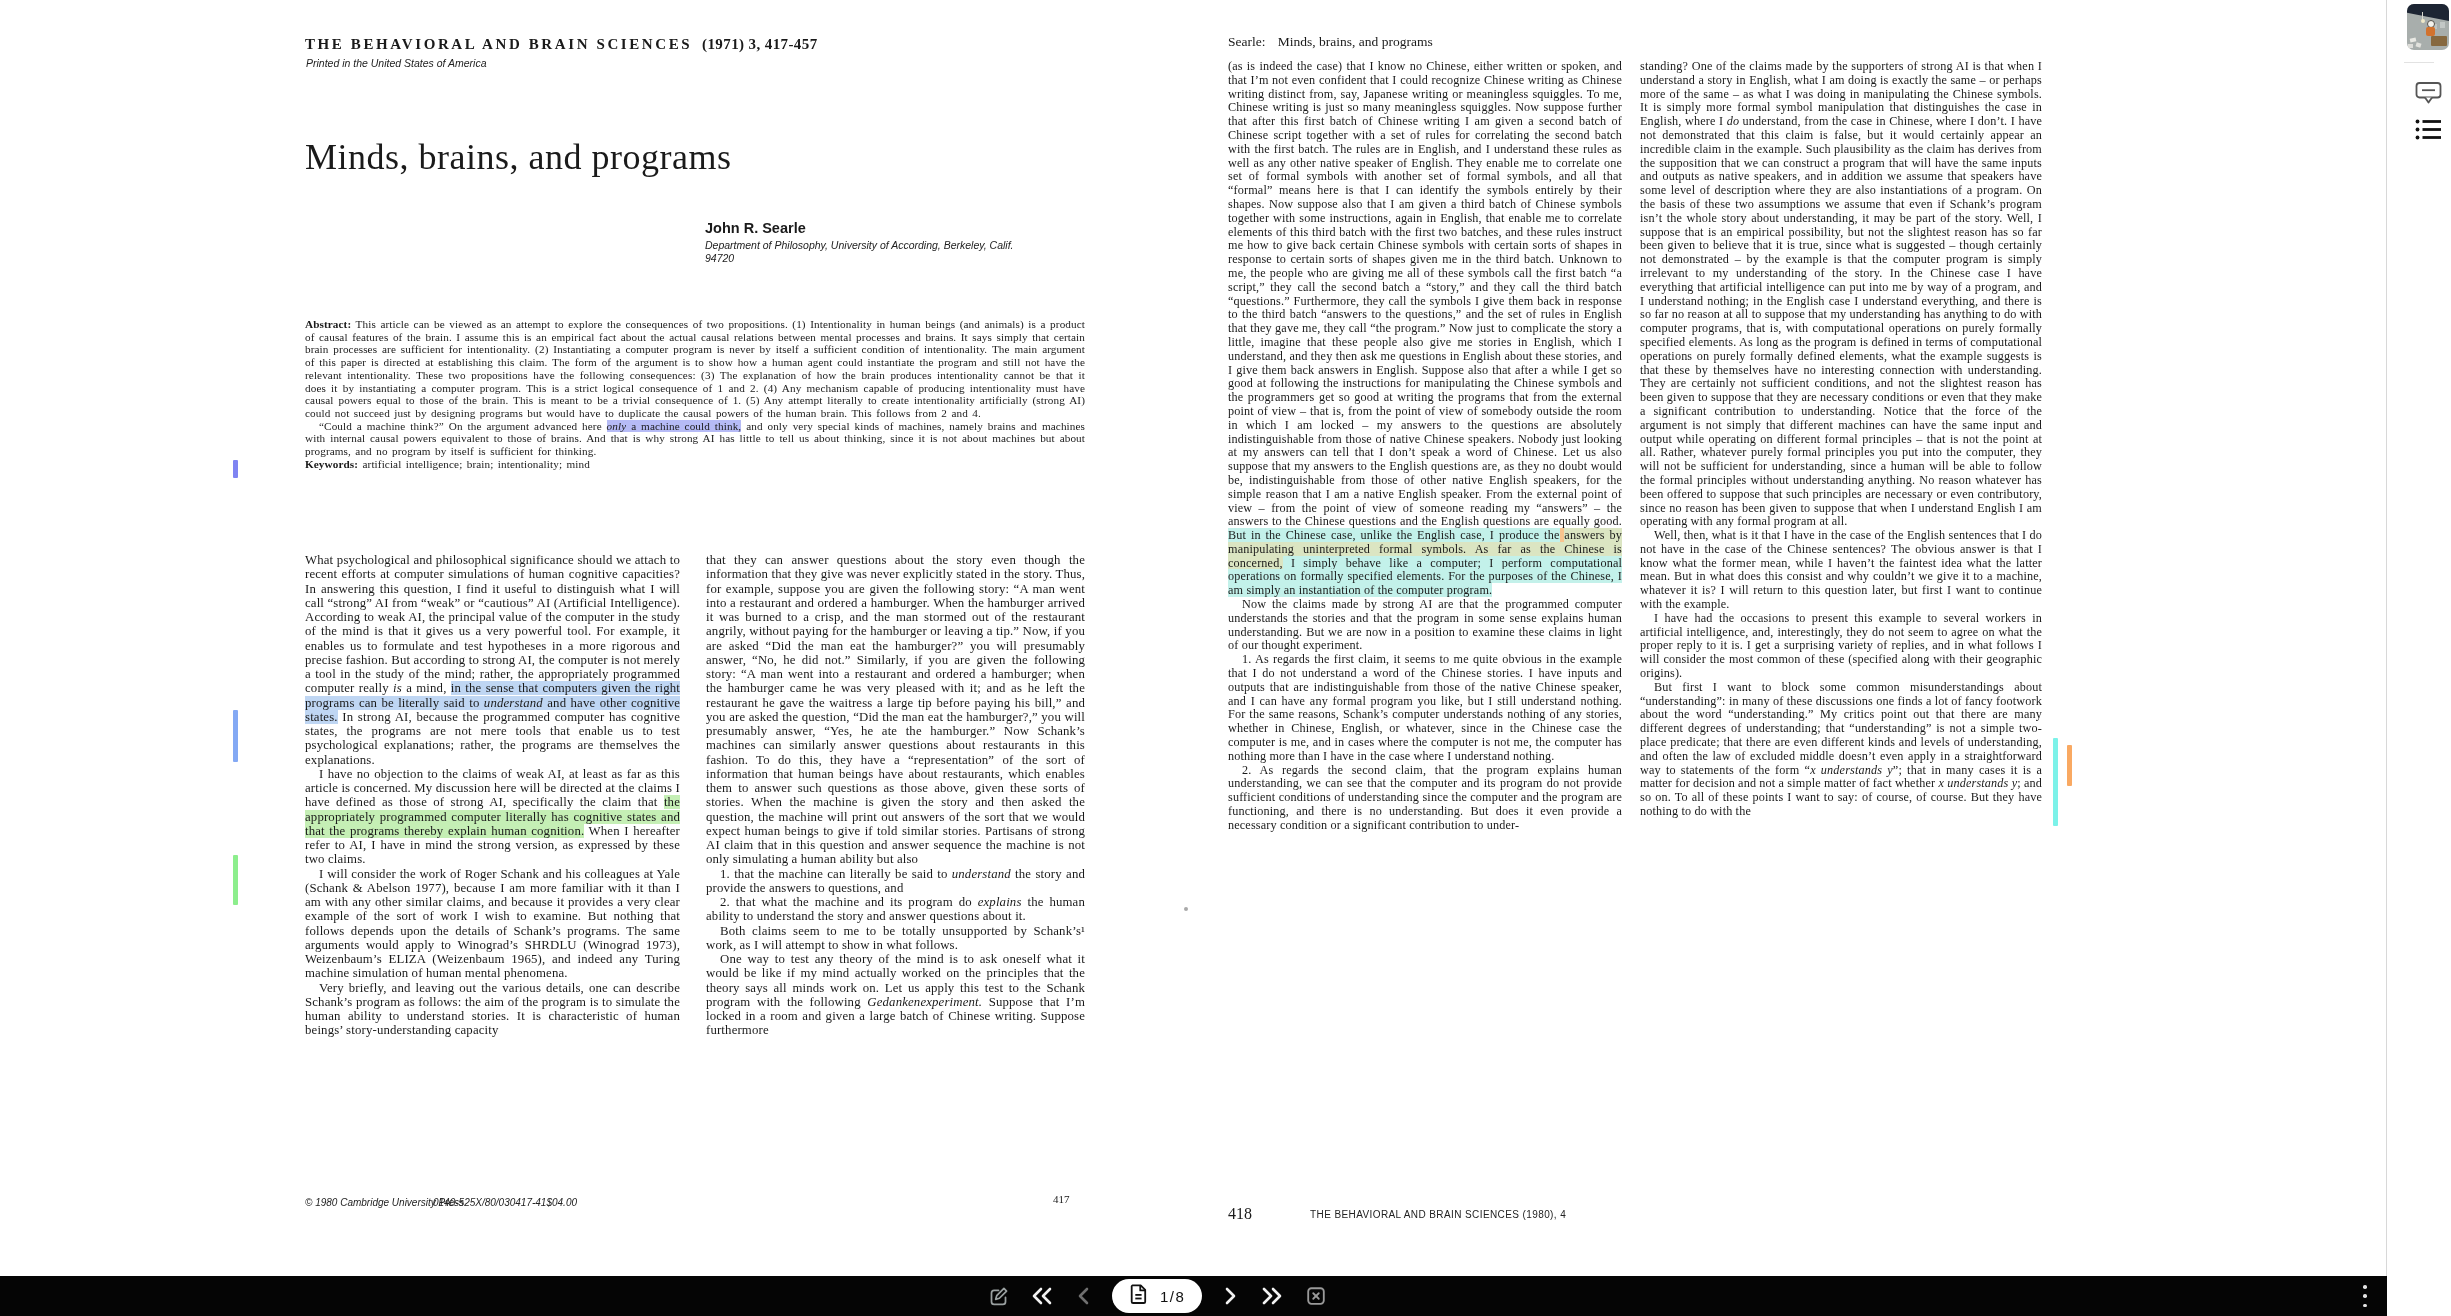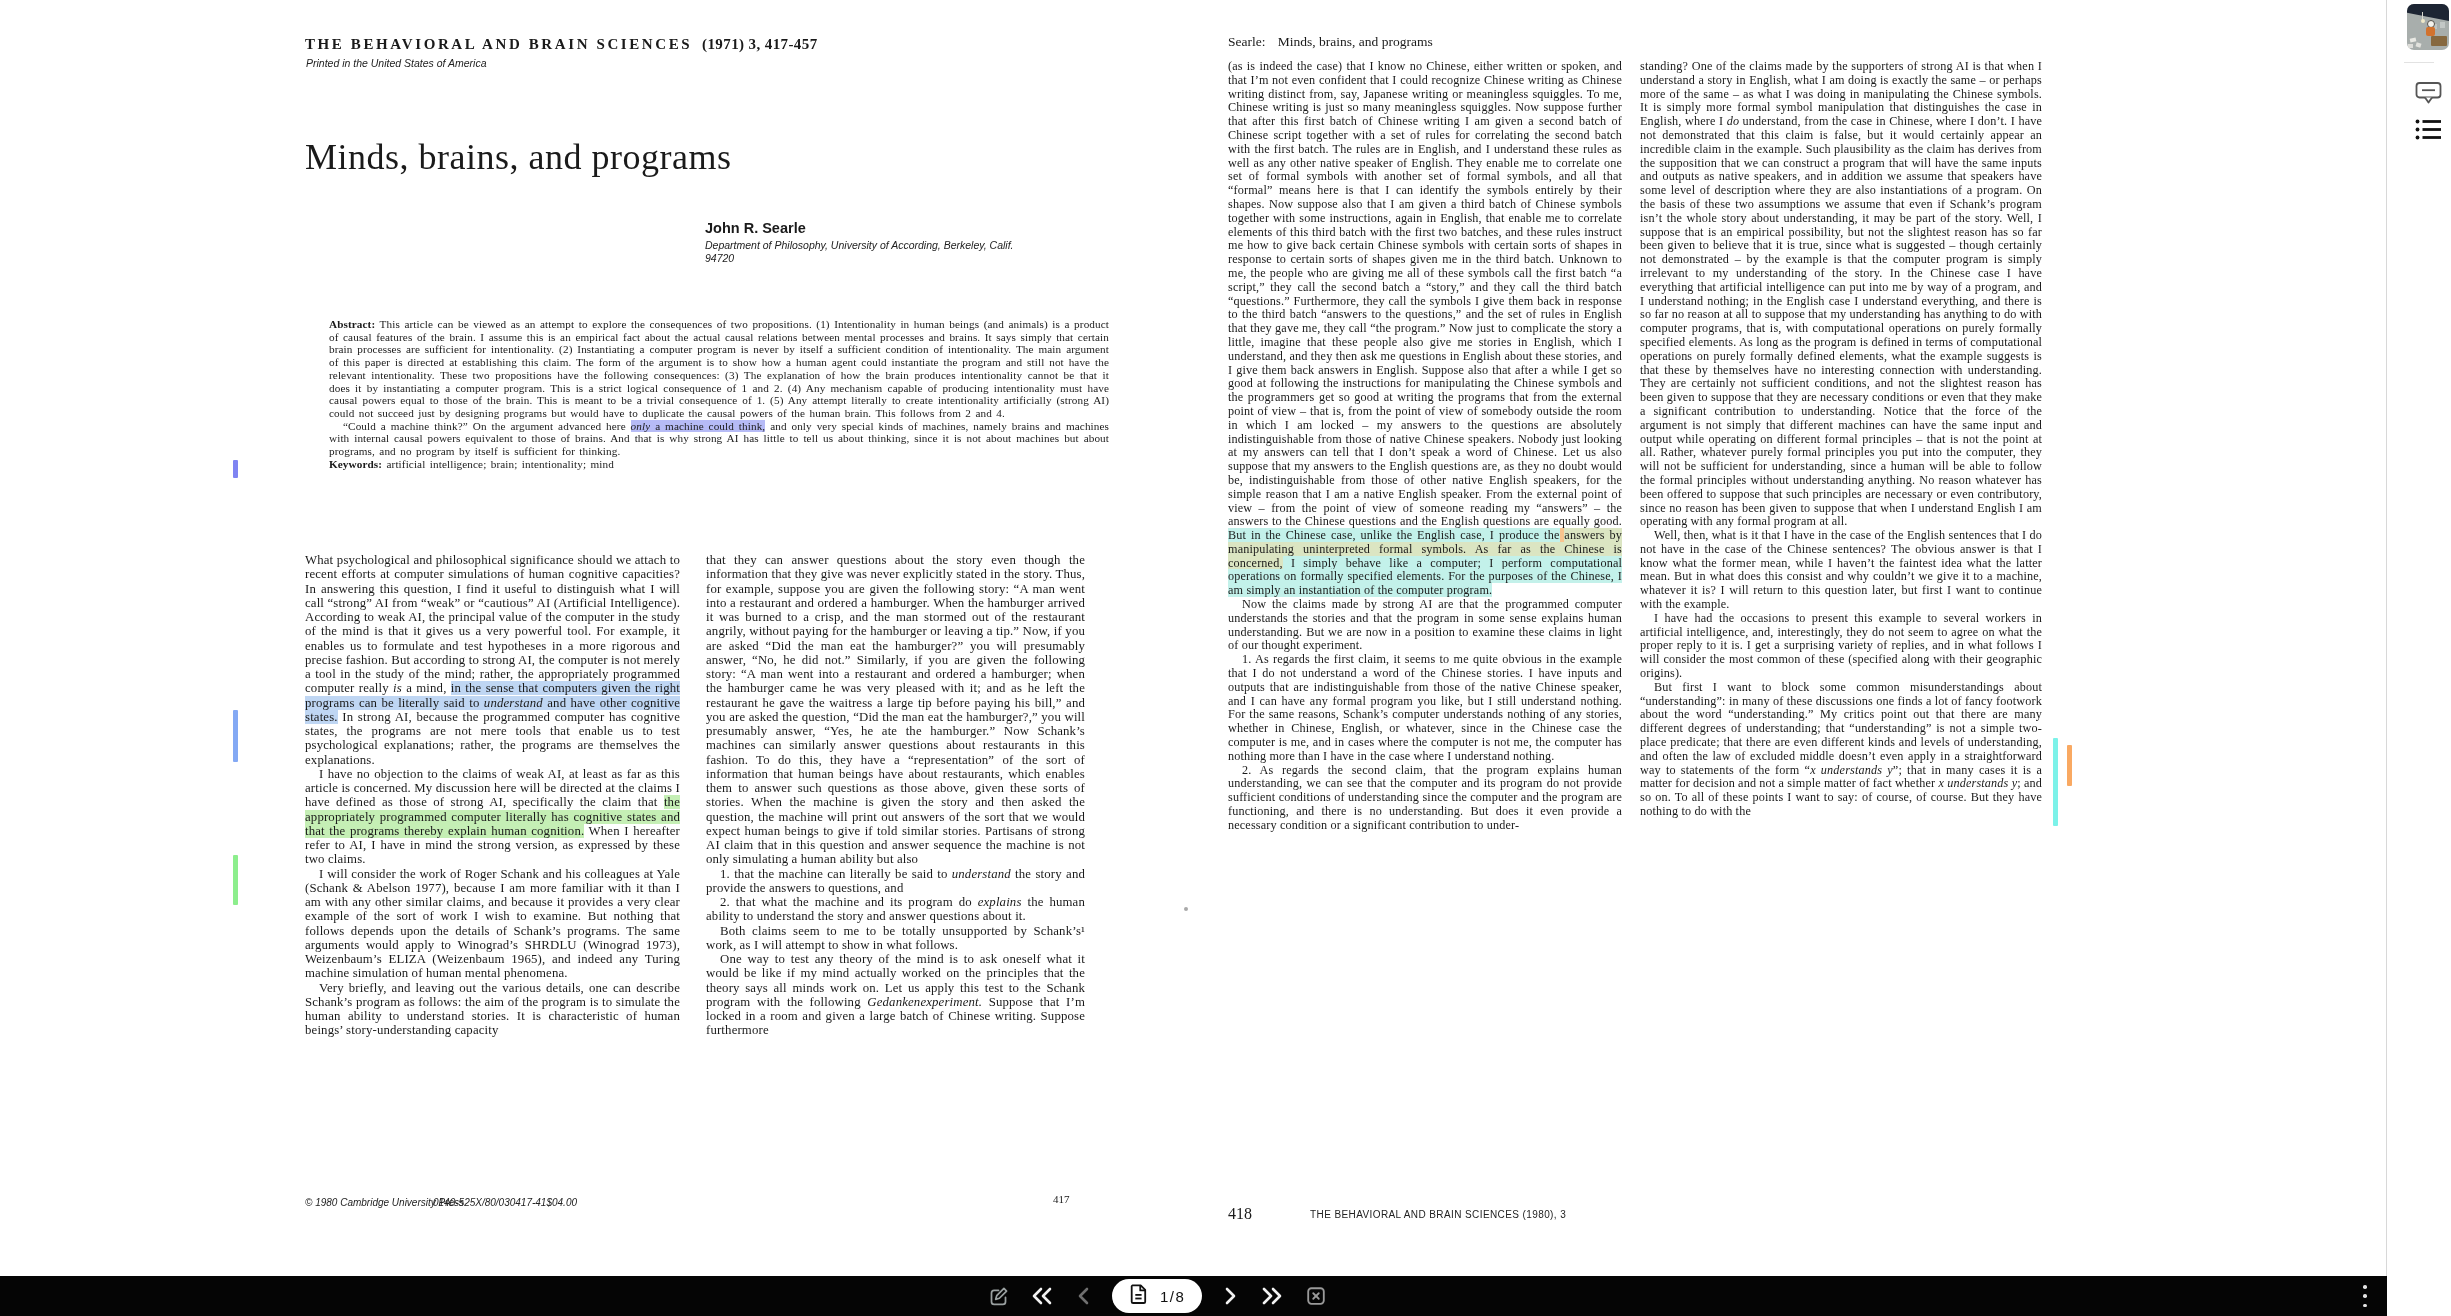--- a/index.html
+++ b/index.html
@@ -15,21 +15,21 @@
   .journal-name{letter-spacing:2.6px;}
   .journal-issue{letter-spacing:0.4px;margin-left:6px;}
   .printed-note{position:absolute;top:57px;left:1px;font-family:"Liberation Sans",sans-serif;
                 font-style:italic;font-size:10.5px;color:#222;}
   .title{position:absolute;top:136px;left:0;font-size:36px;letter-spacing:0.5px;white-space:nowrap;}
   .author-block{position:absolute;top:220px;left:400px;font-family:"Liberation Sans",sans-serif;}
   .author{font-weight:bold;font-size:14.5px;}
   .affiliation{font-style:italic;font-size:10.5px;line-height:13px;margin-top:3px;color:#222;}
 
   .abstract{position:absolute;top:318px;left:0;width:780px;text-align:justify;
-            font-size:11.2px;line-height:12.7px;letter-spacing:0.1px;word-spacing:1.5px;margin-left:24px;}
+            font-size:11.2px;line-height:12.7px;letter-spacing:0.1px;word-spacing:1.5px;}
   .keywords{margin-top:14px;text-align:left;}
 
   .columns{position:absolute;display:flex;}
   #page-left .columns{top:553px;left:0;gap:26px;}
   #page-left .col-a{width:375px;}
   #page-left .col-b{width:379px;}
   #page-left .col{font-size:12.8px;line-height:14.25px;}
   #page-right .columns{top:60px;left:0;gap:18px;}
   #page-right .col-a{width:394px;}
   #page-right .col-b{width:402px;}
@@ -159,21 +159,21 @@
       </div>
     <div class="col col-b">
         <p class="para"><span>standing? One of the claims made by the supporters of strong AI is that when I understand a story in English, what I am doing is exactly the same – or perhaps more of the same – as what I was doing in manipulating the Chinese symbols. It is simply more formal symbol manipulation that distinguishes the case in English, where I </span><span class="it">do</span><span> understand, from the case in Chinese, where I don’t. I have not demonstrated that this claim is false, but it would certainly appear an incredible claim in the example. Such plausibility as the claim has derives from the supposition that we can construct a program that will have the same inputs and outputs as native speakers, and in addition we assume that speakers have some level of description where they are also instantiations of a program. On the basis of these two assumptions we assume that even if Schank’s program isn’t the whole story about understanding, it may be part of the story. Well, I suppose that is an empirical possibility, but not the slightest reason has so far been given to believe that it is true, since what is suggested – though certainly not demonstrated – by the example is that the computer program is simply irrelevant to my understanding of the story. In the Chinese case I have everything that artificial intelligence can put into me by way of a program, and I understand nothing; in the English case I understand everything, and there is so far no reason at all to suppose that my understanding has anything to do with computer programs, that is, with computational operations on purely formally specified elements. As long as the program is defined in terms of computational operations on purely formally defined elements, what the example suggests is that these by themselves have no interesting connection with understanding. They are certainly not sufficient conditions, and not the slightest reason has been given to suppose that they are necessary conditions or even that they make a significant contribution to understanding. Notice that the force of the argument is not simply that different machines can have the same input and output while operating on different formal principles – that is not the point at all. Rather, whatever purely formal principles you put into the computer, they will not be sufficient for understanding, since a human will be able to follow the formal principles without understanding anything. No reason whatever has been offered to suppose that such principles are necessary or even contributory, since no reason has been given to suppose that when I understand English I am operating with any formal program at all.</span></p>
         <p class="para ind"><span>Well, then, what is it that I have in the case of the English sentences that I do not have in the case of the Chinese sentences? The obvious answer is that I know what the former mean, while I haven’t the faintest idea what the latter mean. But in what does this consist and why couldn’t we give it to a machine, whatever it is? I will return to this question later, but first I want to continue with the example.</span></p>
         <p class="para ind"><span>I have had the occasions to present this example to several workers in artificial intelligence, and, interestingly, they do not seem to agree on what the proper reply to it is. I get a surprising variety of replies, and in what follows I will consider the most common of these (specified along with their geographic origins).</span></p>
         <p class="para ind"><span>But first I want to block some common misunderstandings about “understanding”: in many of these discussions one finds a lot of fancy footwork about the word “understanding.” My critics point out that there are many different degrees of understanding; that “understanding” is not a simple two-place predicate; that there are even different kinds and levels of understanding, and often the law of excluded middle doesn’t even apply in a straightforward way to statements of the form “</span><span class="it">x understands y</span><span>”; that in many cases it is a matter for decision and not a simple matter of fact whether </span><span class="it">x understands y</span><span>; and so on. To all of these points I want to say: of course, of course. But they have nothing to do with the</span></p>
       </div>
   </div>
   <div class="page-footer">
     <span class="foot-num">418</span>
-    <span class="foot-journal">THE BEHAVIORAL AND BRAIN SCIENCES (1980), 3</span>
+    <span class="foot-journal">THE BEHAVIORAL AND BRAIN SCIENCES (1980), 4</span>
   </div>
 </div>
 
 <div class="mark" id="mark-violet"></div>
 <div class="mark" id="mark-blue"></div>
 <div class="mark" id="mark-green"></div>
 <div class="mark" id="mark-cyan"></div>
 <div class="mark" id="mark-orange"></div>
 <div id="page-speck"></div>
 

